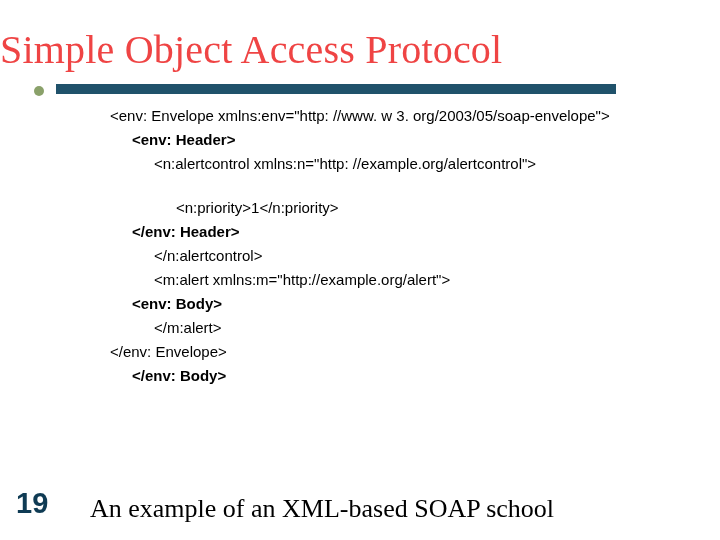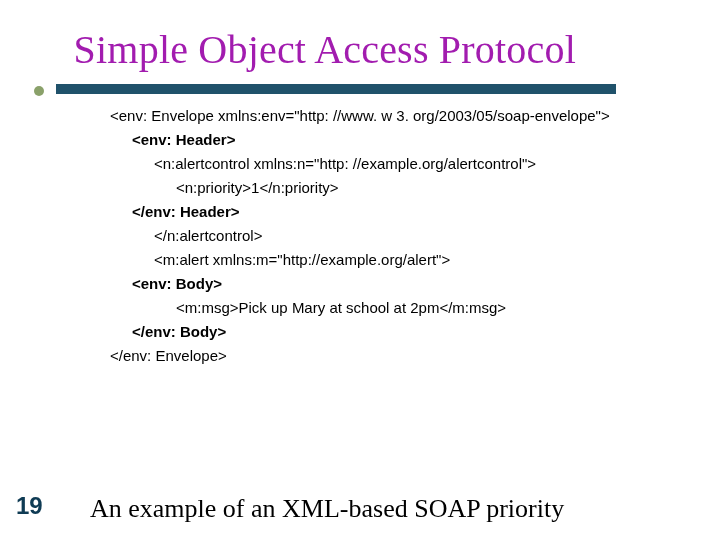--- a/index.html
+++ b/index.html
@@ -15,23 +15,23 @@
     position: relative;
     width: 720px;
     height: 540px;
     box-sizing: border-box;
   }
   .title {
     position: absolute;
     top: 26px;
     left: 0;
     width: 576px;
-    text-align: right;
+    text-align: left;
     font-size: 40px;
-    color: #a21caf;
+    color: #ef4444;
     letter-spacing: 0.2px;
   }
   .rule-wrap {
     position: absolute;
     top: 82px;
     left: 56px;
     width: 560px;
     height: 14px;
   }
   .rule-bullet {
@@ -60,28 +60,28 @@
     font-size: 15px;
     line-height: 24px;
     color: #000;
     white-space: nowrap;
   }
   .code-line {
     display: block;
   }
   .ind1 { padding-left: 22px; font-weight: bold; }
   .ind2 { padding-left: 44px; }
-  .ind3 { padding-left: 66px; }
+  .ind3 { padding-left: 66px; margin-top: 20px; }
 
   .page-num {
     position: absolute;
     left: 16px;
     bottom: 20px;
     font-family: Arial, Helvetica, sans-serif;
-    font-size: 24px;
+    font-size: 29px;
     font-weight: bold;
     color: #0f3b54;
   }
   .caption {
     position: absolute;
     left: 90px;
     bottom: 16px;
     font-size: 26px;
     color: #000;
   }
@@ -100,21 +100,21 @@
 
   <div class="code-box">
     <span class="code-line">&lt;env: Envelope xmlns:env="http: //www. w 3. org/2003/05/soap-envelope"&gt;</span>
     <span class="code-line ind1">&lt;env: Header&gt;</span>
     <span class="code-line ind2">&lt;n:alertcontrol xmlns:n="http: //example.org/alertcontrol"&gt;</span>
     <span class="code-line ind3">&lt;n:priority&gt;1&lt;/n:priority&gt;</span>
     <span class="code-line ind1">&lt;/env: Header&gt;</span>
     <span class="code-line ind2">&lt;/n:alertcontrol&gt;</span>
     <span class="code-line ind2">&lt;m:alert xmlns:m="http://example.org/alert"&gt;</span>
     <span class="code-line ind1">&lt;env: Body&gt;</span>
-    <span class="code-line ind3">&lt;m:msg&gt;Pick up Mary at school at 2pm&lt;/m:msg&gt;</span>
+    <span class="code-line ind2">&lt;/m:alert&gt;</span>
+    <span class="code-line">&lt;/env: Envelope&gt;</span>
     <span class="code-line ind1">&lt;/env: Body&gt;</span>
-    <span class="code-line">&lt;/env: Envelope&gt;</span>
   </div>
 
   <div class="page-num">19</div>
-  <div class="caption">An example of an XML-based SOAP priority</div>
+  <div class="caption">An example of an XML-based SOAP school</div>
 
 </div>
 
 </body></html>

